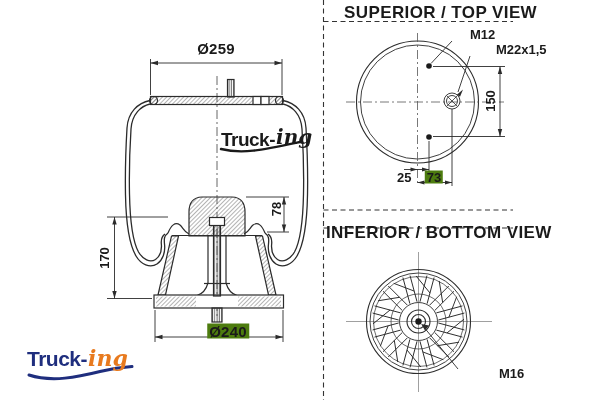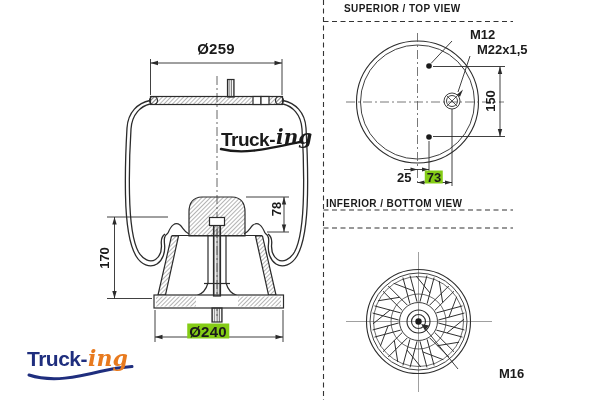--- a/index.html
+++ b/index.html
@@ -4,22 +4,22 @@
 <style>
   html,body{margin:0;padding:0;background:#fff;}
   .canvas{position:relative;width:600px;height:400px;background:#ffffff;overflow:hidden;
           font-family:"Liberation Sans",sans-serif;color:#1a1a1a;}
   svg{position:absolute;left:0;top:0;}
   .lbl{position:absolute;font-weight:bold;color:#1a1a1a;white-space:nowrap;line-height:1;}
   .dim{font-size:13px;}
   .dimbig{font-size:15px;letter-spacing:.2px;}
   .rot{transform:translate(-50%,-50%) rotate(-90deg);transform-origin:center;}
   .ctr{transform:translate(-50%,-50%);}
-  .onln{background:#84cc16;padding:0 2px;}
-  .hdr{font-size:10px;letter-spacing:.4px;}
+  .onln{background:#4d7c0f;padding:0 2px;}
+  .hdr{font-size:17px;letter-spacing:.4px;}
   .wm-bold{font-size:19px;font-weight:bold;letter-spacing:-.5px;}
   .wm-script{font-family:"DejaVu Serif",serif;font-style:italic;font-weight:bold;font-size:20px;margin-left:1px;}
   .logo-bold{font-size:21px;font-weight:bold;letter-spacing:-.5px;color:#1f2e7e;}
   .logo-script{font-family:"DejaVu Serif",serif;font-style:italic;font-weight:bold;font-size:22px;color:#e87a1e;margin-left:1px;}
   .row{position:absolute;display:flex;align-items:flex-end;}
 </style>
 </head>
 <body>
 
 <div class="canvas">
@@ -244,35 +244,35 @@
       </g>
 
       <line x1="458" y1="369" x2="423" y2="326" stroke-width="0.9"></line>
       <polygon points="421.2,324 429,325.5 425,330.5" fill="#2b2b2b" stroke="none"></polygon>
     </g>
   </svg>
 
   <span class="lbl dimbig ctr" style="left:216px;top:48px;text-align:right;">Ø259</span>
   <span class="lbl dim rot" style="left:276px;top:209px;">78</span>
   <span class="lbl dim rot" style="left:104px;top:258px;">170</span>
-  <span class="lbl dimbig ctr onln" style="left:208px;top:331px;">Ø240</span>
+  <span class="lbl dimbig ctr onln" style="left:228px;top:331px;">Ø240</span>
 
   <div class="row" style="left:221px;top:125px;">
     <span class="lbl wm-bold" style="position:static;">Truck-</span>
     <span class="wm-script">ing</span>
   </div>
 
   <div class="row" style="left:27px;top:345px;">
     <span class="logo-bold">Truck-</span>
     <span class="logo-script">ing</span>
   </div>
 
   <span class="lbl hdr" style="left:344px;top:4px;">SUPERIOR / TOP VIEW</span>
   <span class="lbl dim" style="left:470px;top:28px;">M12</span>
-  <span class="lbl dim" style="left:461px;top:43px;padding-left:16px;">M22x1,5</span>
+  <span class="lbl dim" style="left:480px;top:43px;padding-left:16px;">M22x1,5</span>
   <span class="lbl dim rot" style="left:490px;top:101px;">150</span>
   <span class="lbl dim" style="left:397px;top:171px;text-align:right;">25</span>
   <span class="lbl dim ctr onln" style="left:434px;top:177px;">73</span>
 
-  <span class="lbl hdr" style="left:326px;top:199px;">INFERIOR / BOTTOM VIEW</span>
+  <span class="lbl hdr" style="left:326px;top:224px;">INFERIOR / BOTTOM VIEW</span>
   <span class="lbl dim" style="left:455px;top:367px;margin-left:44px;">M16</span>
 
 </div>
 
 </body></html>

